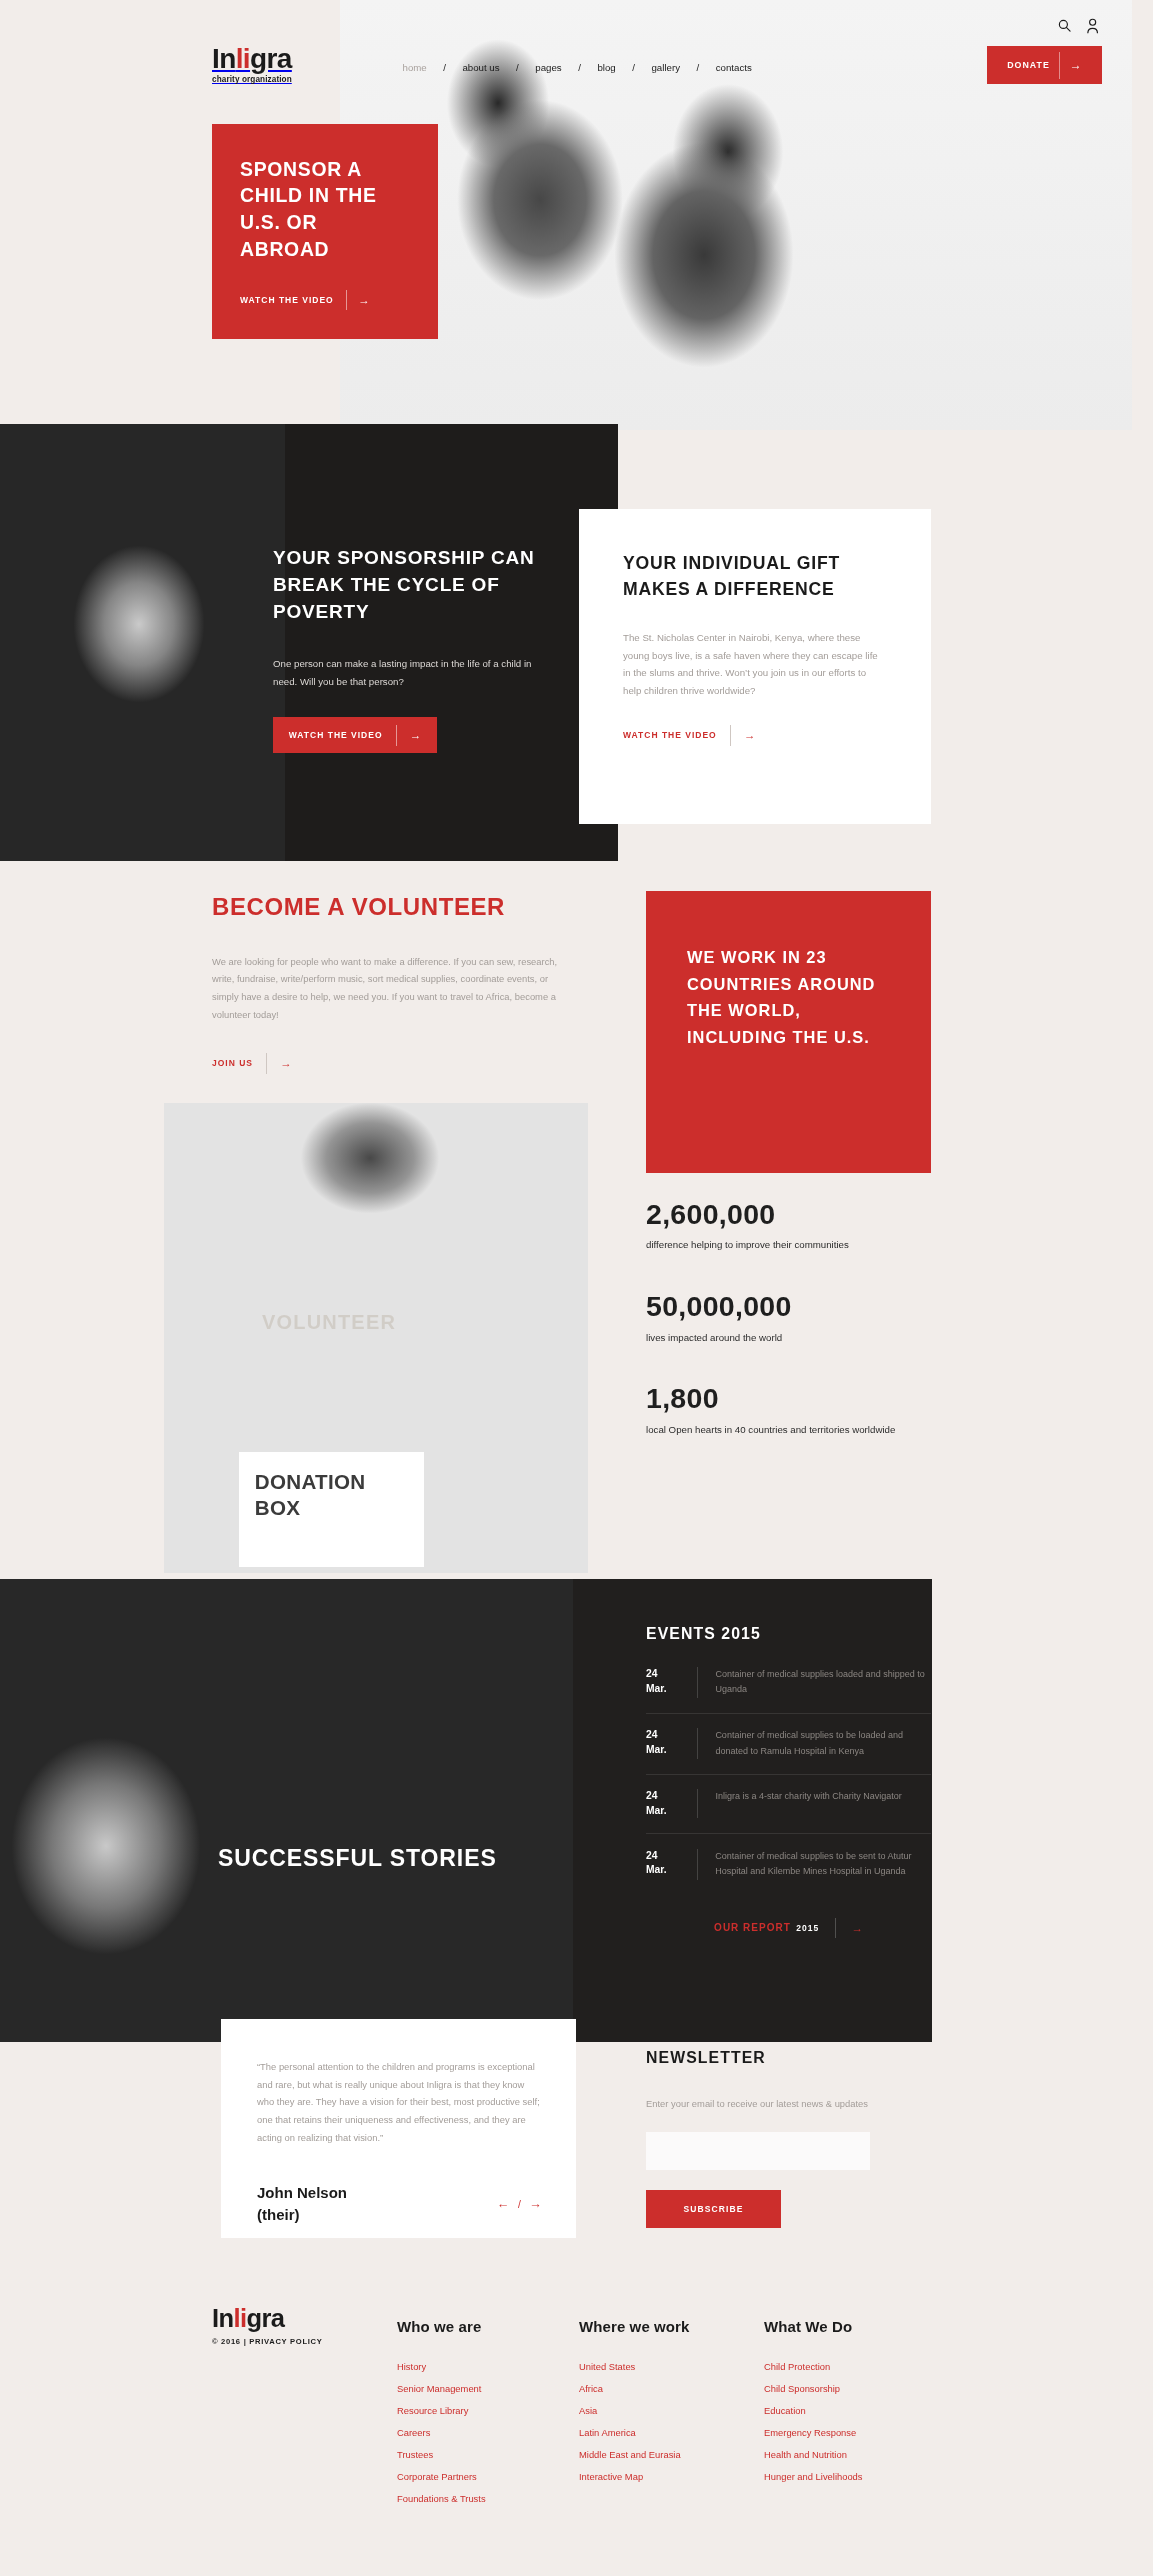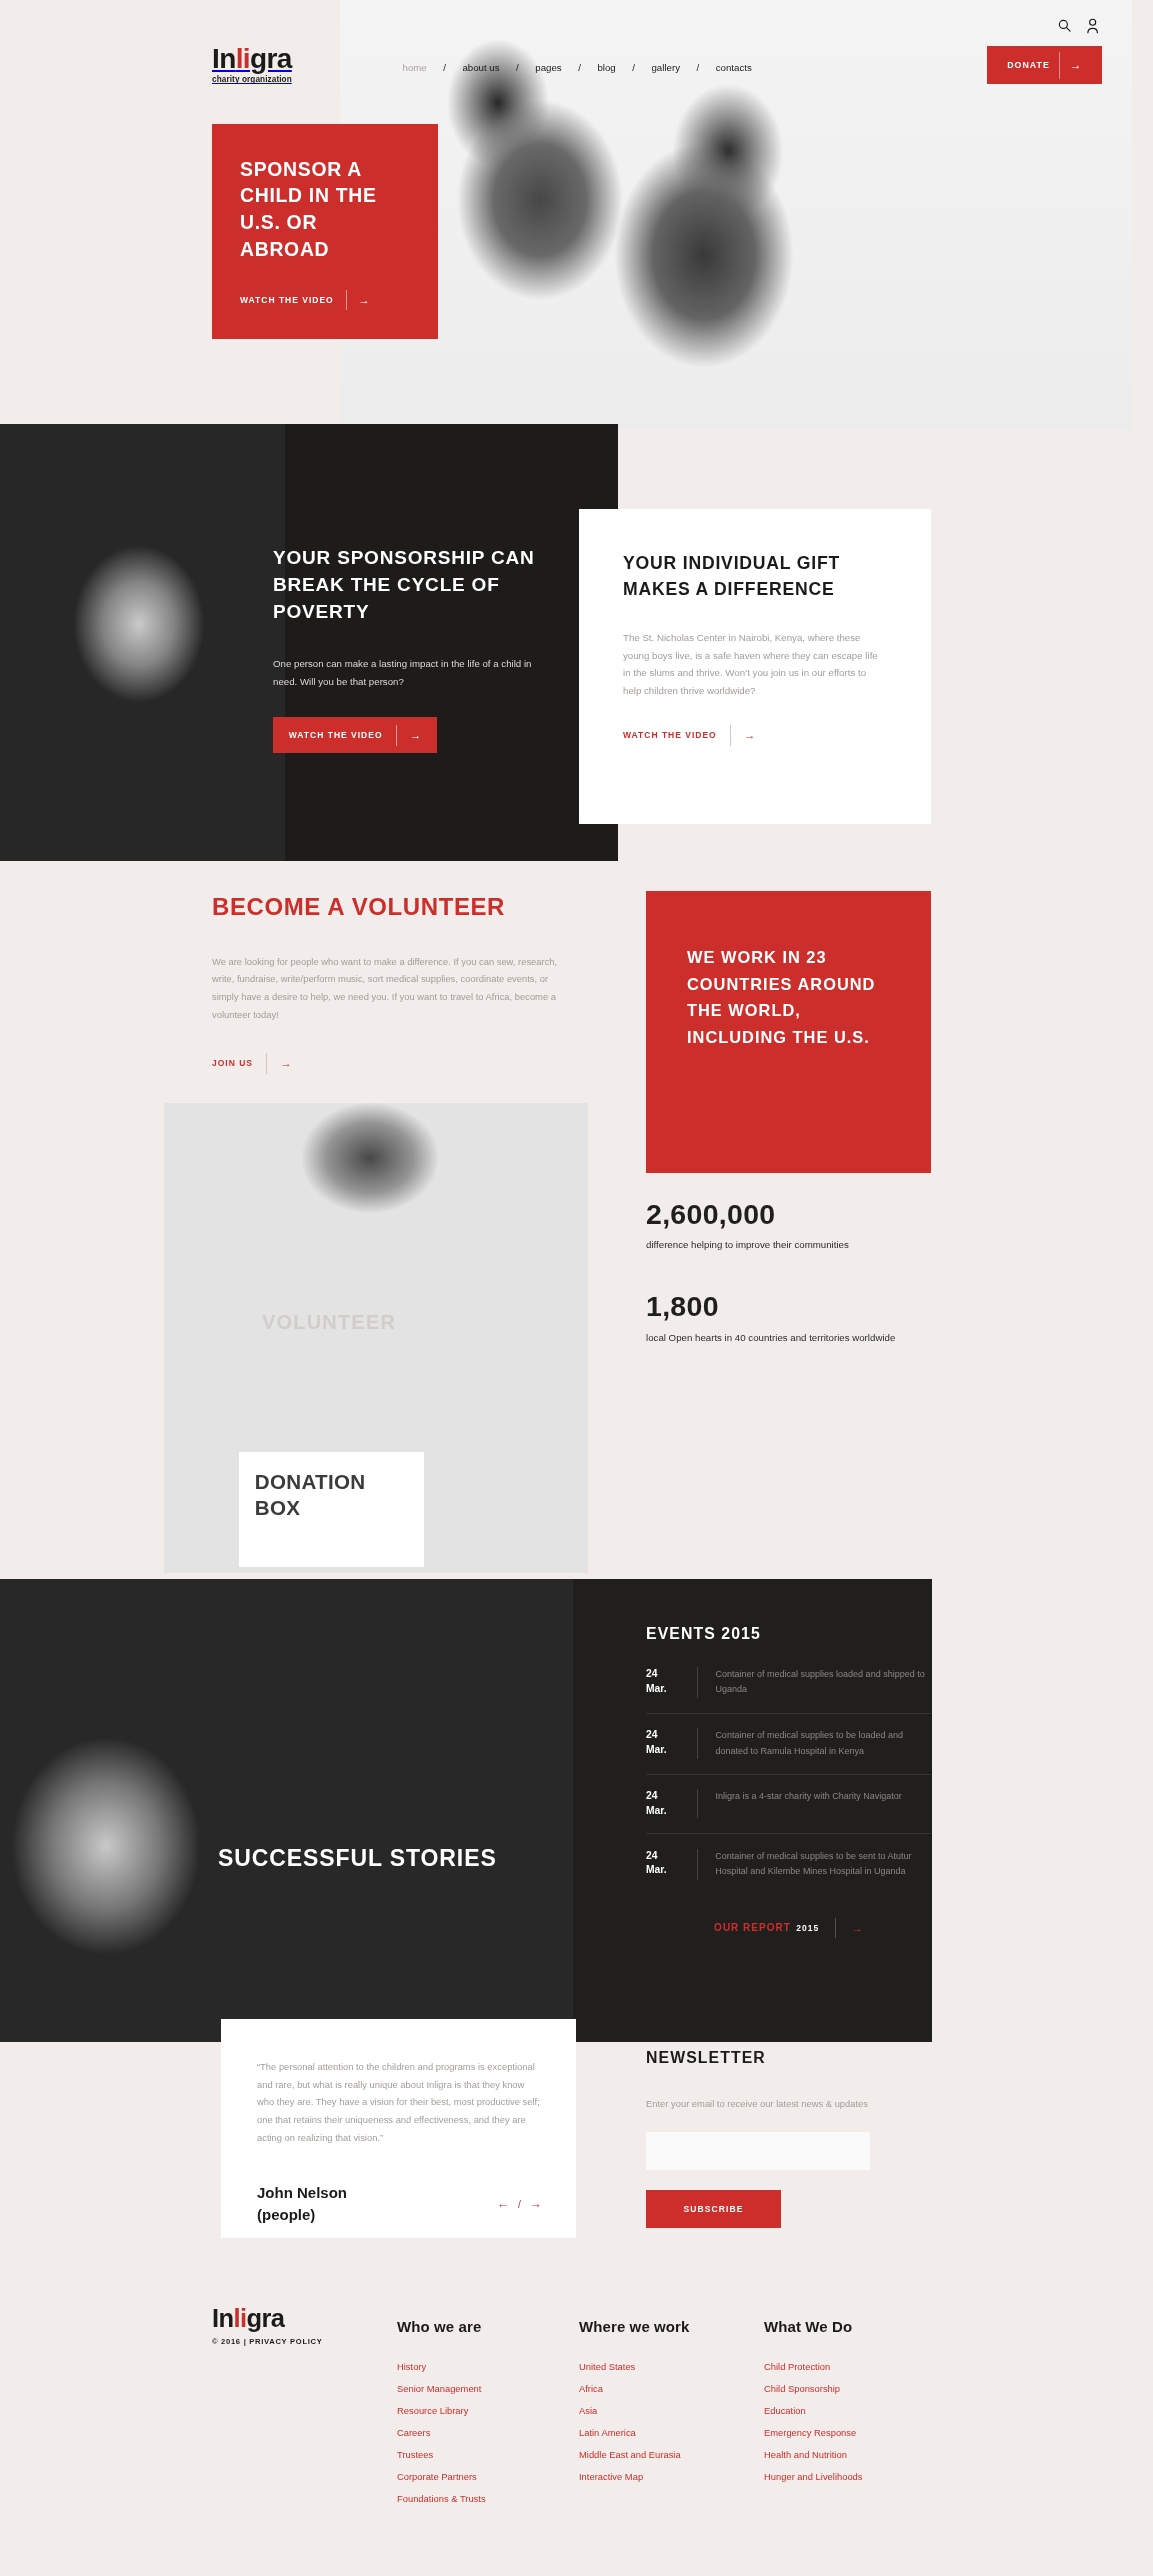--- a/index.html
+++ b/index.html
@@ -270,20 +270,24 @@
   </div>
 
   <div class="countries">
     <h3>WE WORK IN 23 COUNTRIES AROUND THE WORLD, INCLUDING THE U.S.</h3>
   </div>
 
   <div class="stats">
     <div class="stat">
       <div class="num">2,600,000</div>
       <div class="cap">difference helping to improve their communities</div>
+    </div>
+    <div class="stat">
+      <div class="num">50,000,000</div>
+      <div class="cap">lives impacted around the world</div>
     </div>
     <div class="stat">
       <div class="num">1,800</div>
       <div class="cap">local Open hearts in 40 countries and territories worldwide</div>
     </div>
   </div>
 
   <div class="band-dark2">
     <div class="stories-photo"></div>
   </div>
@@ -333,21 +337,21 @@
       <span class="yr">2015</span>
       <span class="div"></span>
       <span class="arw">→</span>
     </a>
   </div>
 
   <div class="testi">
     <div class="q">“The personal attention to the children and programs is exceptional and rare, but what is really unique about Inligra is that they know who they are. They have a vision for their best, most productive self; one that retains their uniqueness and effectiveness, and they are acting on realizing that vision.”</div>
     <div class="by">
       <div>John Nelson</div>
-      <div>(people)</div>
+      <div>(their)</div>
     </div>
     <div class="testi-nav">
       <span>←</span>
       <span class="slash">/</span>
       <span>→</span>
     </div>
   </div>
 
   <div class="news">
     <h3>NEWSLETTER</h3>

